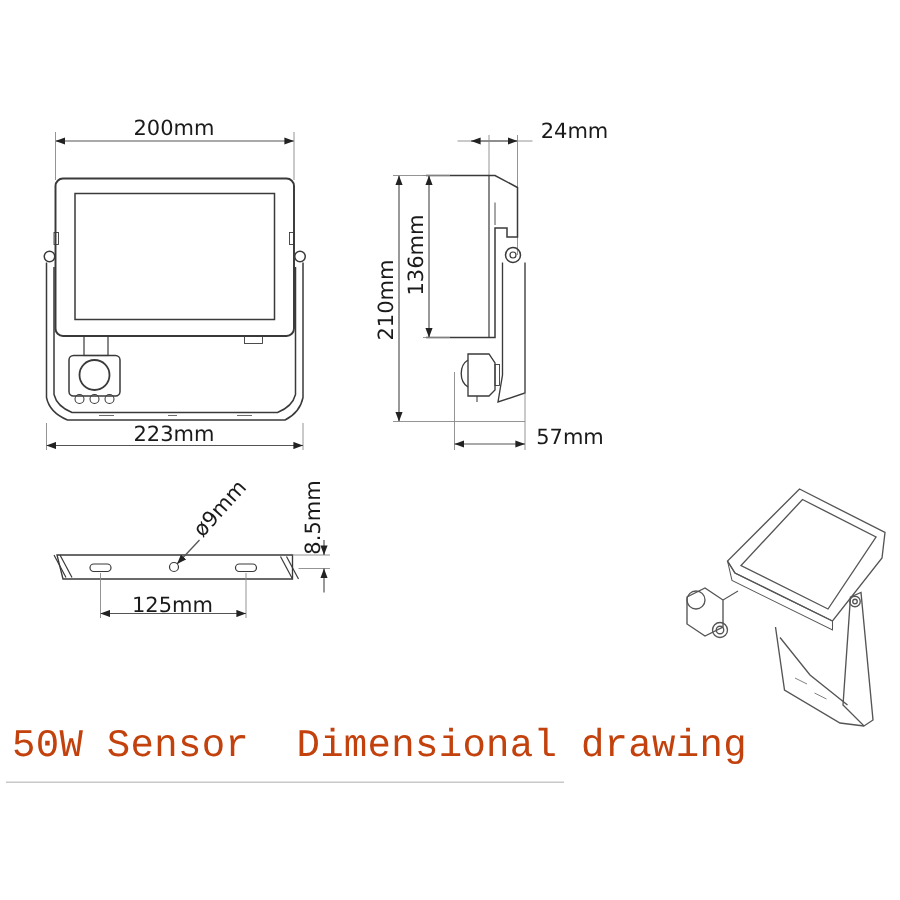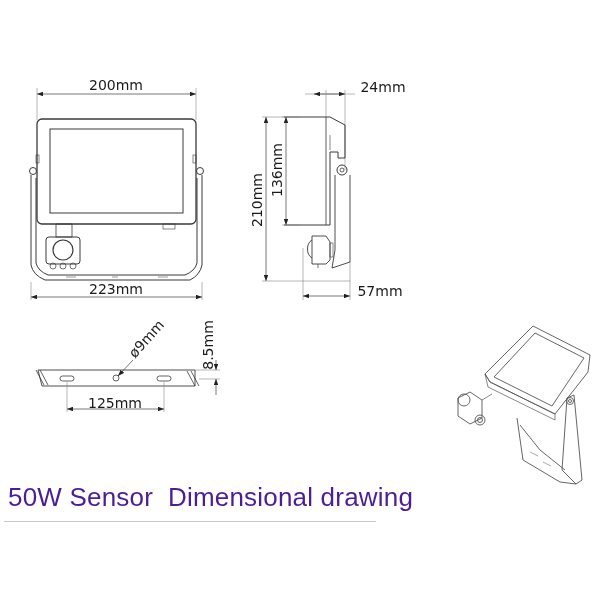--- a/index.html
+++ b/index.html
@@ -1,20 +1,20 @@
 <!DOCTYPE html>
 <html><head>
   <meta charset="utf-8">
   <style>
     html, body { margin: 0; padding: 0; background: #ffffff; }
     body { width: 600px; height: 600px; position: relative; overflow: hidden; font-family: "Liberation Sans", "DejaVu Sans", sans-serif; }
     .canvas { position: absolute; left: 0; top: 0; width: 600px; height: 488px; }
     svg text { font-family: "DejaVu Sans", "Liberation Sans", sans-serif; fill: #1a1a1a; }
     .dim { font-size: 14px; }
-    .title { position: absolute; left: 8px; top: 482px; font-size: 26px; color: #4c1d95; letter-spacing: 0.2px; font-family: Liberation Sans, sans-serif; white-space: nowrap; }
+    .title { position: absolute; left: 8px; top: 482px; font-size: 26px; color: #c2410c; letter-spacing: 0.2px; font-family: Liberation Mono, monospace; white-space: nowrap; }
     .title-rule { position: absolute; left: 4px; top: 521px; width: 372px; height: 1px; background: #c8c8c8; }
   </style>
 </head>
 <body>
 
 <div class="canvas">
 <svg width="600" height="600" viewBox="0 0 600 600" xmlns="http://www.w3.org/2000/svg">
   <defs>
     <marker id="arr" markerWidth="8" markerHeight="6" refX="8" refY="3" orient="auto-start-reverse">
       <path d="M0,0 L8,3 L0,6 z" fill="#222"></path>

